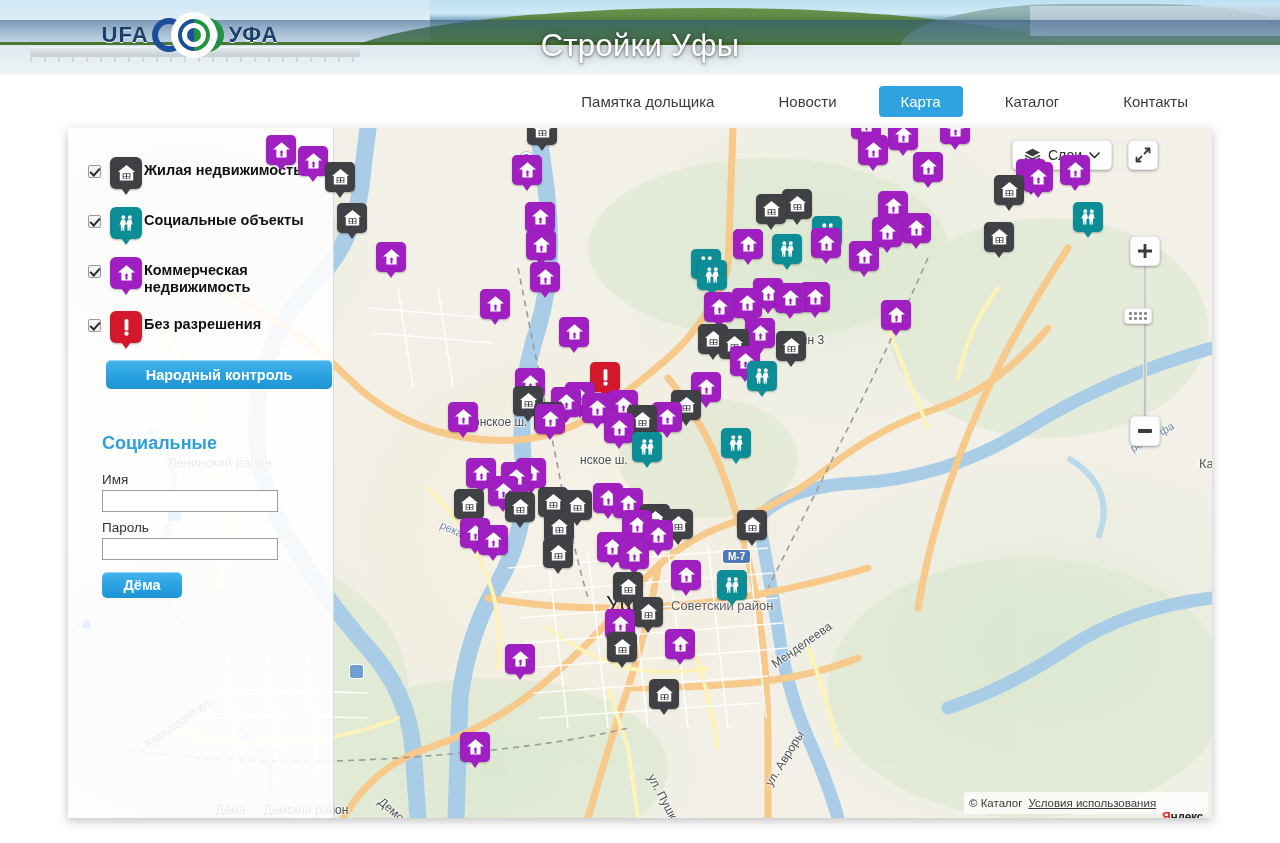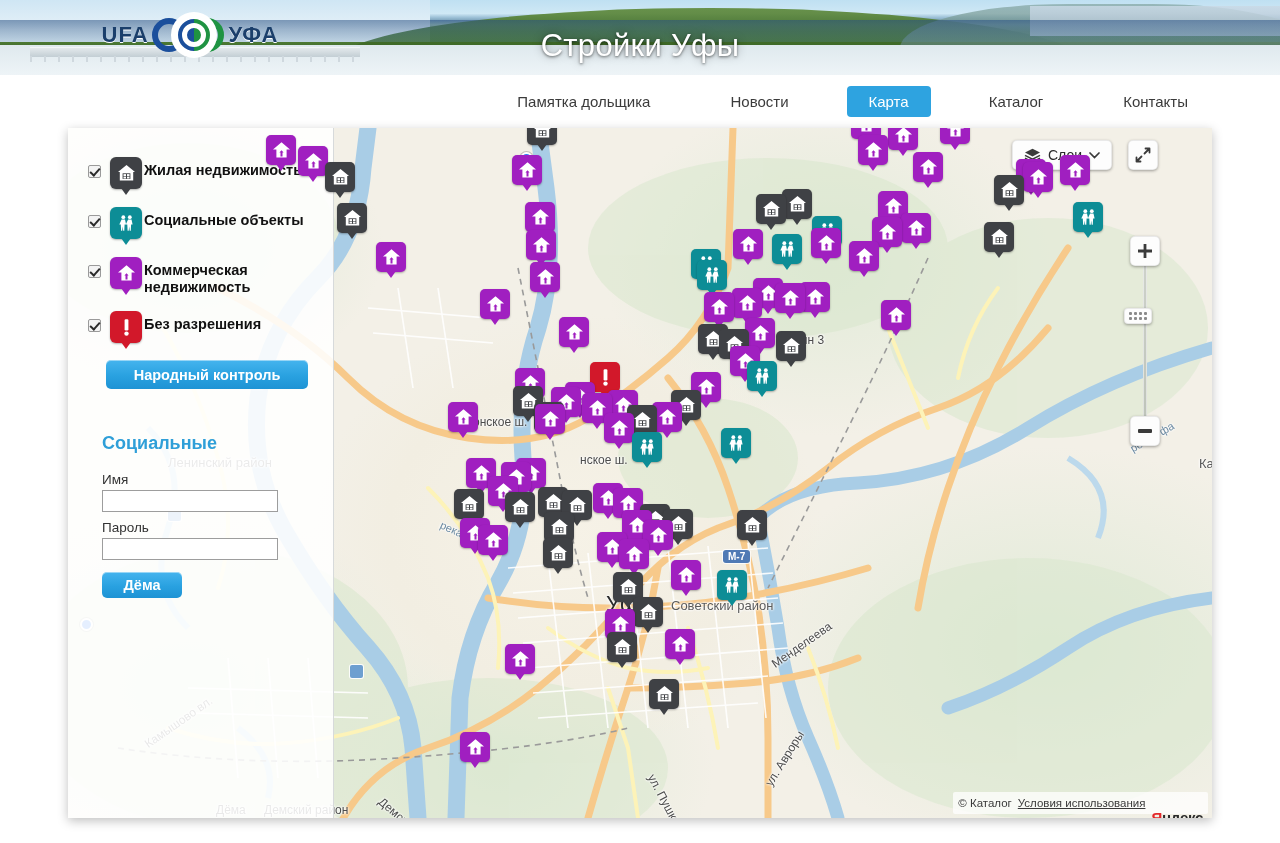--- a/index.html
+++ b/index.html
@@ -83,21 +83,21 @@
     font-size:31px;color:#ffffff;font-weight:normal;
     text-shadow:0 1px 3px rgba(0,0,0,.55), 0 0 10px rgba(0,0,0,.35);
     letter-spacing:.3px;
   }
 
   
   .navbar{
     position:absolute;left:0;top:75px;width:1280px;height:53px;background:#ffffff;
   }
   .nav-inner{
-    position:absolute;right:60px;top:0;height:53px;display:flex;align-items:center;gap:16px;
+    position:absolute;right:60px;top:0;height:53px;display:flex;align-items:center;gap:0px;
   }
   .nav-item{
     font-size:15px;color:#3b3b3b;padding:7px 22px;margin:0 10px;border-radius:4px;
     cursor:pointer;white-space:nowrap;
   }
   .nav-item.active{background:#2ea3e0;color:#fff;}
 
   
   .frame{
     position:absolute;left:68px;top:128px;width:1144px;height:690px;
@@ -176,21 +176,21 @@
   .legend-row .lbl{
     font-size:14.5px;font-weight:bold;color:#111;line-height:17px;padding-top:6px;
   }
 
   .btn-blue{
     display:block;border:0;border-radius:5px;color:#fff;cursor:pointer;
     background:linear-gradient(to bottom,#45b4ee 0%,#29a1e0 55%,#1e93d4 100%);
     box-shadow:inset 0 1px 0 rgba(255,255,255,.45);
     font-family:"Liberation Sans", sans-serif;
   }
-  .btn-narod{width:202px;height:29px;font-size:14.5px;font-weight:bold;margin:7px 0 8px 18px;}
+  .btn-narod{width:226px;height:29px;font-size:14.5px;font-weight:bold;margin:7px 0 8px 18px;}
 
   .auth-title{
     margin:44px 0 18px 14px;font-size:18px;font-weight:bold;color:#2f9fd8;
   }
   .field-label{margin:0 0 3px 14px;font-size:13.5px;color:#333;}
   .field-input{
     display:block;margin:0 0 8px 14px;width:176px;height:22px;
     border:1px solid #9d9d9d;background:#fff;box-sizing:border-box;
     font-size:13px;padding:2px 4px;font-family:"Liberation Sans", sans-serif;
   }
@@ -223,21 +223,21 @@
   .dots{display:grid;grid-template-columns:repeat(4,3px);gap:2px;}
   .dots i{width:3px;height:3px;background:#8a8a8a;display:block;border-radius:1px;}
 
   
   .attrib{
     position:absolute;right:4px;bottom:4px;height:20px;display:flex;align-items:center;gap:6px;
     background:rgba(255,255,255,.75);padding:1px 5px;border-radius:2px;
     font-size:11.5px;color:#3a3a3a;
   }
   .attrib a{color:#3a3a3a;text-decoration:underline;}
-  .ya-logo{font-size:15px;font-weight:bold;color:#2b2b2b;letter-spacing:-.3px;margin-top:28px;}
+  .ya-logo{font-size:12px;font-weight:bold;color:#2b2b2b;letter-spacing:-.3px;margin-top:28px;}
   .ya-logo .r{color:#e3282a;}
 
   
   .shield{
     position:absolute;background:#4f7ab5;color:#fff;font-size:10px;font-weight:bold;
     padding:1px 5px;border-radius:3px;box-shadow:0 0 0 1px rgba(255,255,255,.8);
   }
   .poi-sq{
     position:absolute;width:13px;height:13px;background:#6d9fd0;border-radius:2px;
     box-shadow:0 0 0 1px rgba(255,255,255,.9);

